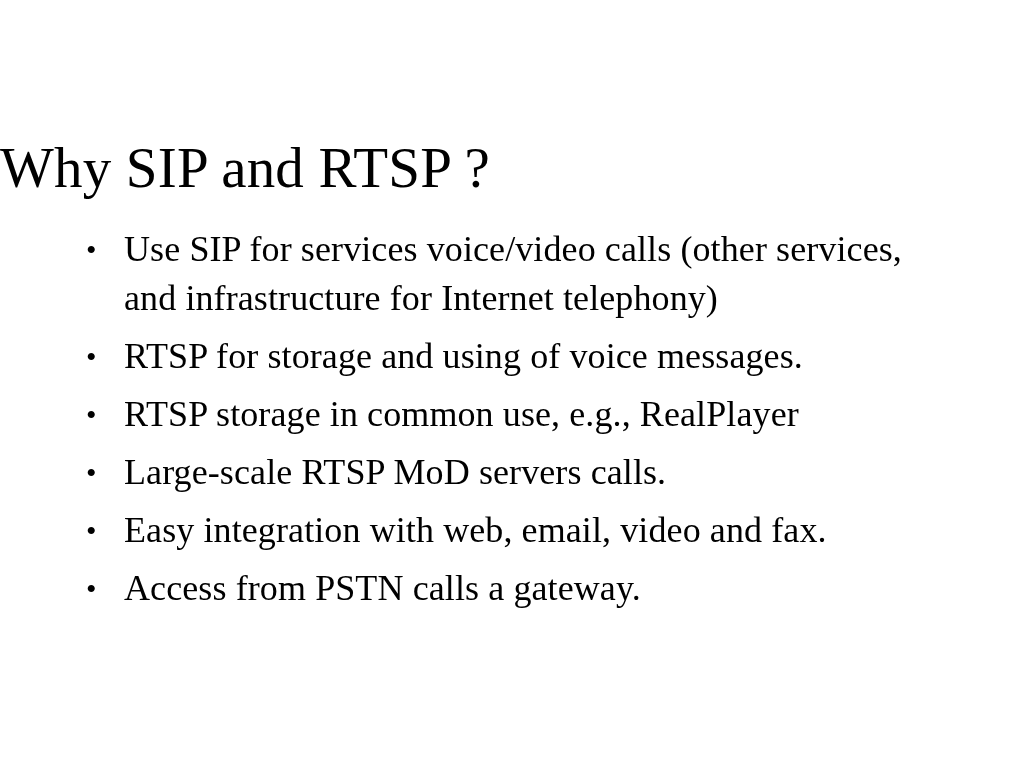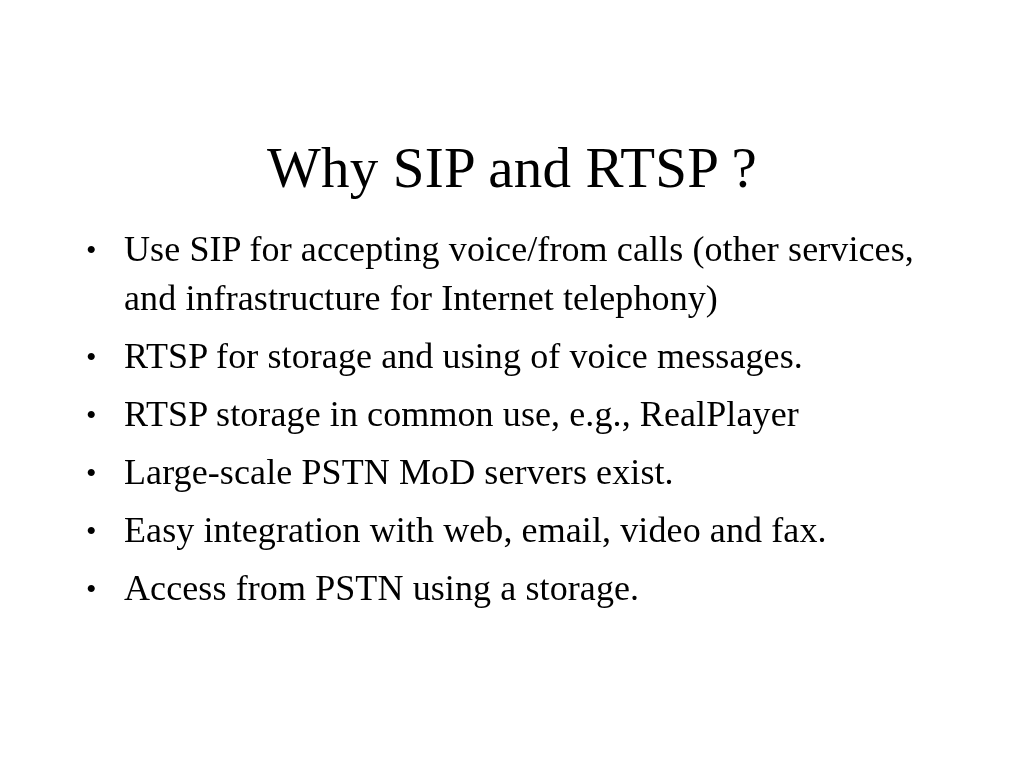--- a/index.html
+++ b/index.html
@@ -23,21 +23,21 @@
     background: #ffffff;
     box-sizing: border-box;
   }
 
   
   .slide-title {
     position: absolute;
     left: 0;
     top: 98px;
     width: 1024px;
-    text-align: center;
+    text-align: left;
     font-size: 57px;
     line-height: 64px;
     font-weight: normal;
     letter-spacing: 0.2px;
     color: #000000;
     white-space: nowrap;
   }
 
   
   .slide-body {
@@ -82,43 +82,43 @@
 <body>
 
 <div class="slide">
 
   <h1 class="slide-title">Why SIP and RTSP ?</h1>
 
   <div class="slide-body">
 
     <div class="bullet-row">
       <span class="bullet-marker">•</span>
-      <span class="bullet-text">Use SIP for accepting voice/from calls (other services, and infrastructure for Internet telephony)</span>
+      <span class="bullet-text">Use SIP for services voice/video calls (other services, and infrastructure for Internet telephony)</span>
     </div>
 
     <div class="bullet-row">
       <span class="bullet-marker">•</span>
       <span class="bullet-text">RTSP for storage and using of voice messages.</span>
     </div>
 
     <div class="bullet-row">
       <span class="bullet-marker">•</span>
       <span class="bullet-text">RTSP storage in common use, e.g., RealPlayer</span>
     </div>
 
     <div class="bullet-row">
       <span class="bullet-marker">•</span>
-      <span class="bullet-text">Large-scale PSTN MoD servers exist.</span>
+      <span class="bullet-text">Large-scale RTSP MoD servers calls.</span>
     </div>
 
     <div class="bullet-row">
       <span class="bullet-marker">•</span>
       <span class="bullet-text">Easy integration with web, email, video and fax.</span>
     </div>
 
     <div class="bullet-row">
       <span class="bullet-marker">•</span>
-      <span class="bullet-text">Access from PSTN using a storage.</span>
+      <span class="bullet-text">Access from PSTN calls a gateway.</span>
     </div>
 
   </div>
 
 </div>
 
 </body></html>

